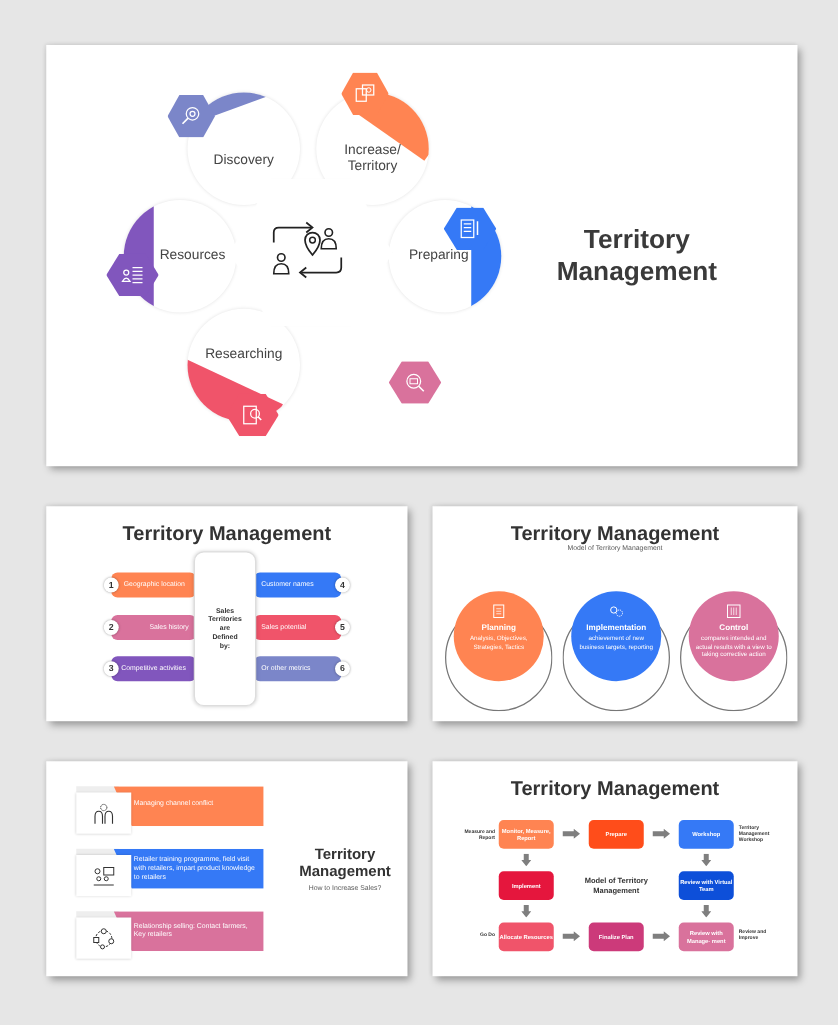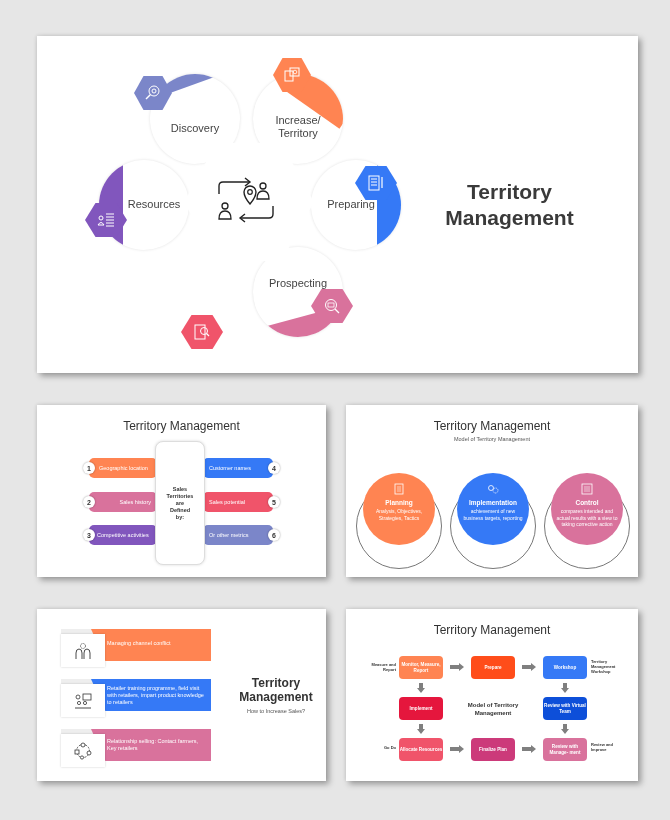--- a/index.html
+++ b/index.html
@@ -12,21 +12,21 @@
   #s5 { left: 346px; top: 609px; width: 292px; height: 172px; }
 
   
   .abs { position: absolute; }
   .petal { position: absolute; width: 90px; height: 90px; border-radius: 50%; background: #fff; box-shadow: 0 0 3px rgba(0,0,0,0.12); overflow: hidden; }
   .petal-label { position: absolute; left: 0; right: 0; text-align: center; font-size: 11px; color: #444; line-height: 13px; }
   .hexbadge { position: absolute; width: 38px; height: 34px; clip-path: polygon(25% 0, 75% 0, 100% 50%, 75% 100%, 25% 100%, 0 50%); display: flex; align-items: center; justify-content: center; }
   .center-hex { position: absolute; left: 147px; top: 107px; width: 130px; height: 118px; background: #fff; clip-path: polygon(25% 0, 75% 0, 100% 50%, 75% 100%, 25% 100%, 0 50%); filter: drop-shadow(0 0 2px rgba(0,0,0,0.15)); }
   .big-title { position: absolute; left: 385px; top: 143px; width: 175px; text-align: center; font-size: 21px; font-weight: bold; color: #3a3a3a; line-height: 26px; }
 
-  .slide-title { position: absolute; left: 0; right: 0; text-align: center; font-weight: normal; font-size: 12px; color: #333; }
+  .slide-title { position: absolute; left: 0; right: 0; text-align: center; font-weight: bold; font-size: 16px; color: #333; }
   .slide-sub { position: absolute; left: 0; right: 0; text-align: center; font-size: 5.5px; color: #555; }
 
   
   .bar { position: absolute; height: 20px; border-radius: 5px; color: #fff; font-size: 5.5px; display: flex; align-items: center; }
   .num { position: absolute; width: 12px; height: 12px; border-radius: 50%; background: #fff; box-shadow: 0 0 2px rgba(0,0,0,0.4); font-size: 7px; font-weight: bold; display: flex; align-items: center; justify-content: center; color: #333; }
   .pill { position: absolute; left: 118px; top: 36px; width: 50px; height: 124px; border-radius: 8px; background: #fff; border: 1px solid #ddd; box-shadow: 0 0 3px rgba(0,0,0,0.15); display: flex; align-items: center; justify-content: center; text-align: center; font-size: 5.5px; font-weight: bold; color: #333; line-height: 7px; }
 
   
   .circ-wrap { position: absolute; width: 86px; height: 90px; }
   .circ-ring { position: absolute; left: 0; top: 10px; width: 86px; height: 86px; border-radius: 50%; border: 1.2px solid #777; clip-path: inset(2px 0 0 0); }
@@ -82,32 +82,32 @@
   <div class="hexbadge" style="left:318px;top:130px;background:#3579f6;width:42px;">
     <svg width="18" height="18" viewBox="0 0 18 18">
         <rect x="2" y="2" width="10" height="14" fill="none" stroke="#fff" stroke-width="1"></rect>
         <line x1="4" y1="5" x2="10" y2="5" stroke="#fff"></line>
         <line x1="4" y1="8" x2="10" y2="8" stroke="#fff"></line>
         <line x1="4" y1="11" x2="10" y2="11" stroke="#fff"></line>
         <line x1="15" y1="3" x2="15" y2="14" stroke="#fff" stroke-width="1.2"></line>
       </svg>
   </div>
 
-  <div class="petal" style="left:216px;top:211px;">
-    <div class="abs" style="left:10px;top:66px;width:110px;height:40px;background:#d9729c;transform:rotate(-15deg);"></div>
-    <div class="petal-label" style="top:30px;">Prospecting</div>
-  </div>
   <div class="hexbadge" style="left:274px;top:253px;background:#d9729c;width:42px;">
     <svg width="18" height="16" viewBox="0 0 18 16">
         <circle cx="8" cy="7" r="5.5" fill="none" stroke="#fff" stroke-width="1"></circle>
         <rect x="5" y="5" width="6" height="4" fill="none" stroke="#fff" stroke-width="0.8"></rect>
         <line x1="12" y1="11" x2="16" y2="15" stroke="#fff" stroke-width="1.3"></line>
       </svg>
   </div>
 
+  <div class="petal" style="left:113px;top:211px;">
+    <div class="abs" style="left:-20px;top:55px;width:90px;height:50px;background:#f0546a;transform:rotate(25deg);"></div>
+    <div class="petal-label" style="top:30px;">Researching</div>
+  </div>
   <div class="hexbadge" style="left:144px;top:279px;background:#f0546a;width:42px;">
     <svg width="18" height="18" viewBox="0 0 18 18">
         <rect x="2" y="2" width="10" height="14" fill="none" stroke="#fff" stroke-width="1"></rect>
         <circle cx="11" cy="8" r="3.5" fill="none" stroke="#fff" stroke-width="1"></circle>
         <line x1="13.5" y1="10.5" x2="16" y2="13" stroke="#fff" stroke-width="1.2"></line>
       </svg>
   </div>
 
   <div class="petal" style="left:62px;top:124px;">
     <div class="abs" style="left:-6px;top:0px;width:30px;height:95px;background:#8156bd;"></div>

